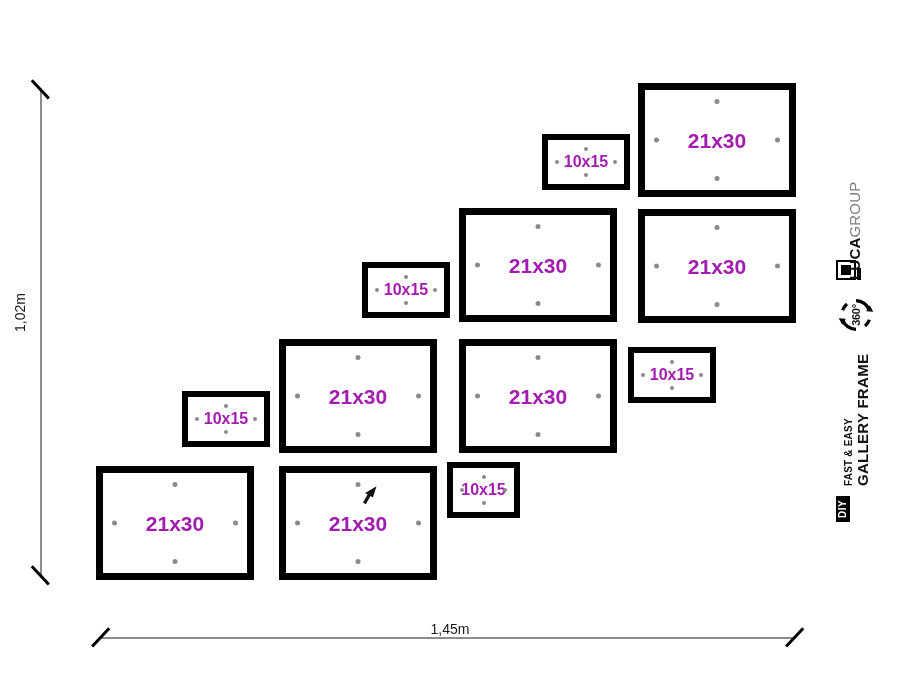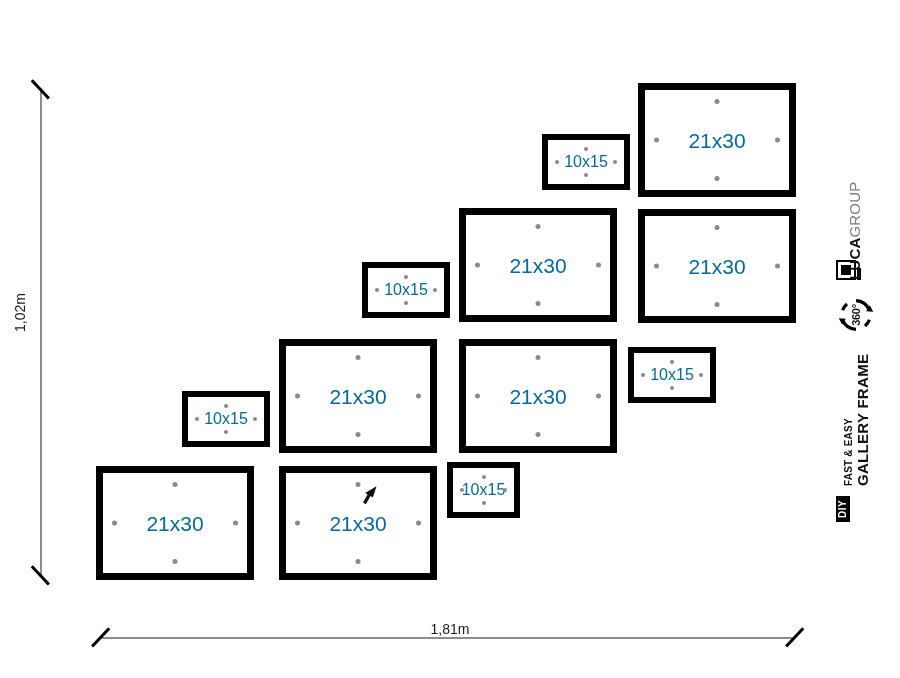--- a/index.html
+++ b/index.html
@@ -31,22 +31,22 @@
     border: 7px solid #000000;
     display: flex;
     align-items: center;
     justify-content: center;
   }
   .frame.small {
     border-width: 6px;
   }
   .frame-label {
     font-family: "Liberation Sans", sans-serif;
-    font-weight: 400;
-    color: #0369a1;
+    font-weight: 700;
+    color: #a21caf;
     letter-spacing: 0px;
     line-height: 1;
     user-select: none;
     white-space: nowrap;
   }
   .frame.large .frame-label { font-size: 21px; }
   .frame.small .frame-label { font-size: 16px; }
 
   
   .dot {
@@ -352,21 +352,21 @@
     </div>
 
   <div class="dim-line-v"></div>
   <div class="tick v-top"></div>
   <div class="tick v-bottom"></div>
   <div class="dim-label-v">1,02m</div>
 
   <div class="dim-line-h"></div>
   <div class="tick h-left"></div>
   <div class="tick h-right"></div>
-  <div class="dim-label-h">1,81m</div>
+  <div class="dim-label-h">1,45m</div>
 
   <div class="rail">
 
     <div class="brand-luca">
       <div class="luca-mark"></div>
       <div class="luca-mark-cap"></div>
       <div class="luca-wordmark">
         <span class="luca-bold">LUCA</span><span class="luca-light">GROUP</span>
       </div>
     </div>

